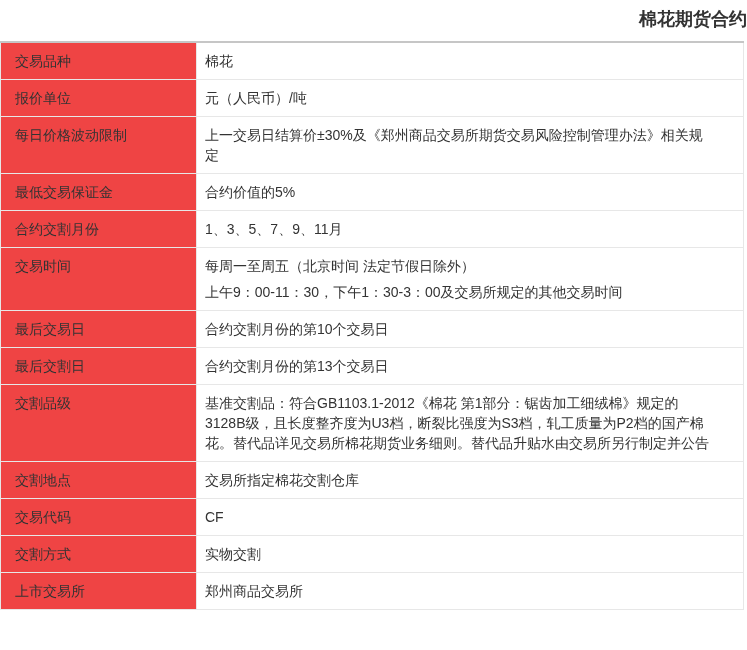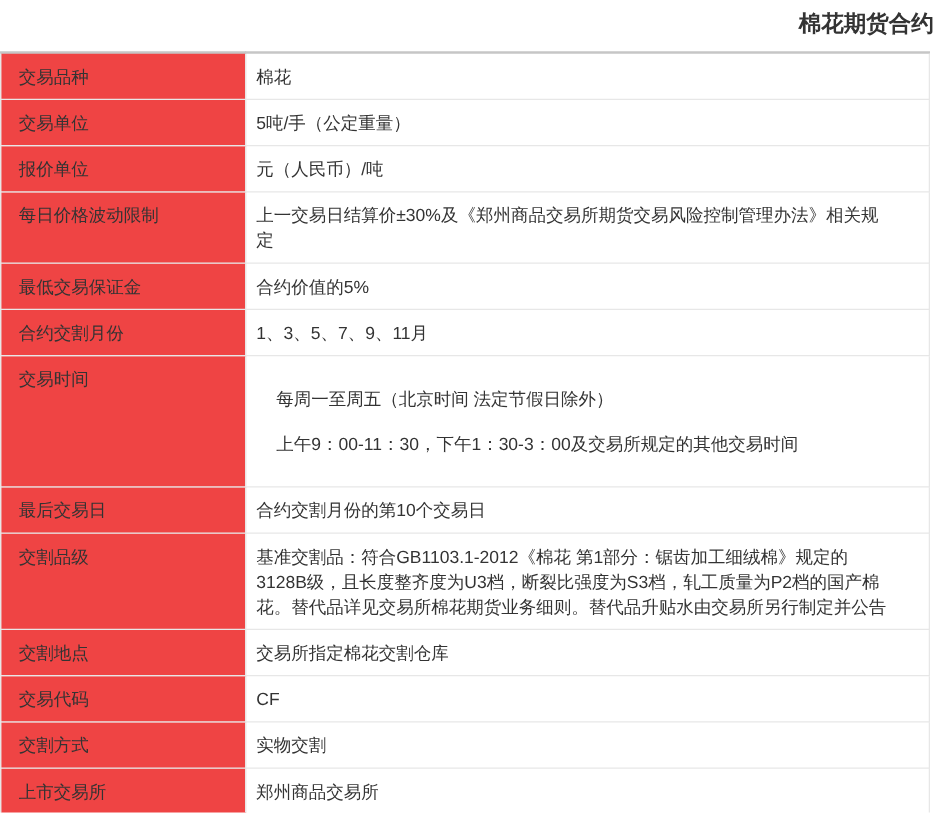--- a/index.html
+++ b/index.html
@@ -38,37 +38,33 @@
     background: #ef4444;
     width: 196px;
     padding: 8px 10px 8px 14px;
   }
   td.cell-value {
     padding: 8px 28px 8px 8px;
     background: #ffffff;
   }
   tr.single td { height: 37px; }
   tr.last td { height: 31px; }
-  .value-line { margin: 16px; padding: 0; }
+  .value-line { margin: 0; padding: 0; }
   .value-line + .value-line { margin-top: 6px; }
 </style>
 </head>
 <body>
 
 <div class="page-title">棉花期货合约</div>
 
 <table class="contract-table">
   <tbody>
     <tr class="single">
       <td class="cell-label">交易品种</td>
       <td class="cell-value">棉花</td>
-    </tr>
-    <tr class="single">
-      <td class="cell-label">交易单位</td>
-      <td class="cell-value">5吨/手（公定重量）</td>
     </tr>
     <tr class="single">
       <td class="cell-label">报价单位</td>
       <td class="cell-value">元（人民币）/吨</td>
     </tr>
     <tr class="single">
       <td class="cell-label">每日价格波动限制</td>
       <td class="cell-value">上一交易日结算价±30%及《郑州商品交易所期货交易风险控制管理办法》相关规定</td>
     </tr>
     <tr class="single">
@@ -83,20 +79,24 @@
       <td class="cell-label">交易时间</td>
       <td class="cell-value">
         <p class="value-line">每周一至周五（北京时间 法定节假日除外）</p>
         <p class="value-line">上午9：00-11：30，下午1：30-3：00及交易所规定的其他交易时间</p>
       </td>
     </tr>
     <tr class="single">
       <td class="cell-label">最后交易日</td>
       <td class="cell-value">合约交割月份的第10个交易日</td>
     </tr>
+    <tr class="single">
+      <td class="cell-label">最后交割日</td>
+      <td class="cell-value">合约交割月份的第13个交易日</td>
+    </tr>
     <tr>
       <td class="cell-label">交割品级</td>
       <td class="cell-value">基准交割品：符合GB1103.1-2012《棉花 第1部分：锯齿加工细绒棉》规定的3128B级，且长度整齐度为U3档，断裂比强度为S3档，轧工质量为P2档的国产棉花。替代品详见交易所棉花期货业务细则。替代品升贴水由交易所另行制定并公告</td>
     </tr>
     <tr class="single">
       <td class="cell-label">交割地点</td>
       <td class="cell-value">交易所指定棉花交割仓库</td>
     </tr>
     <tr class="single">
       <td class="cell-label">交易代码</td>

